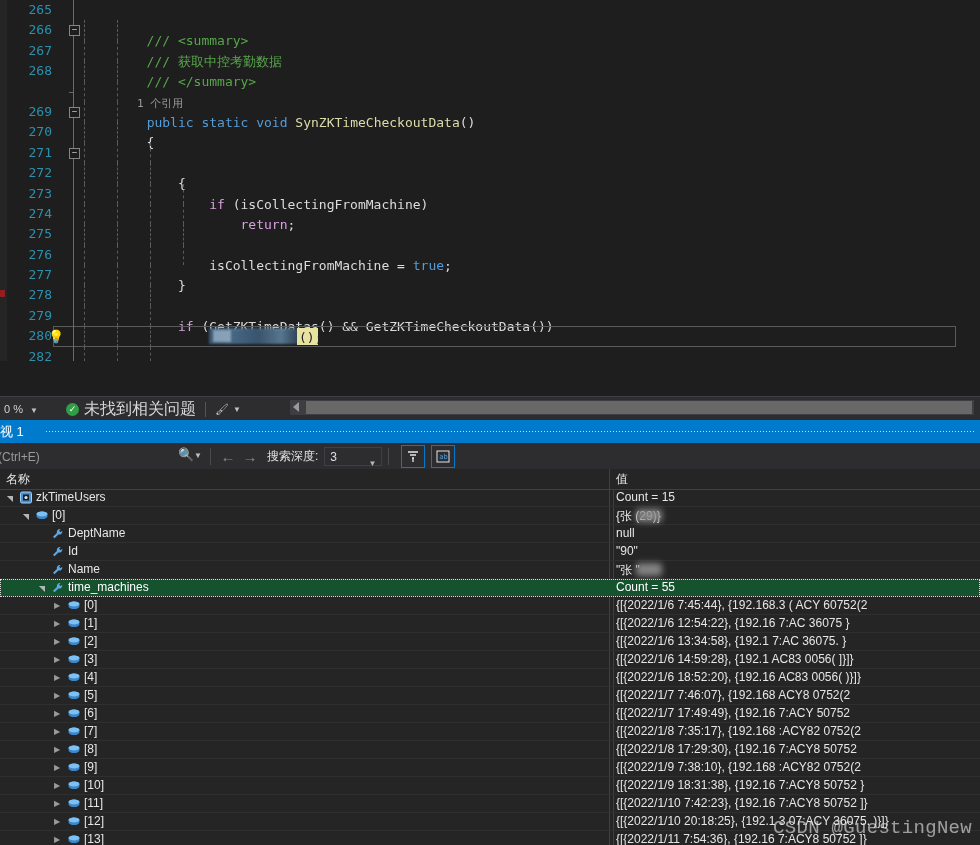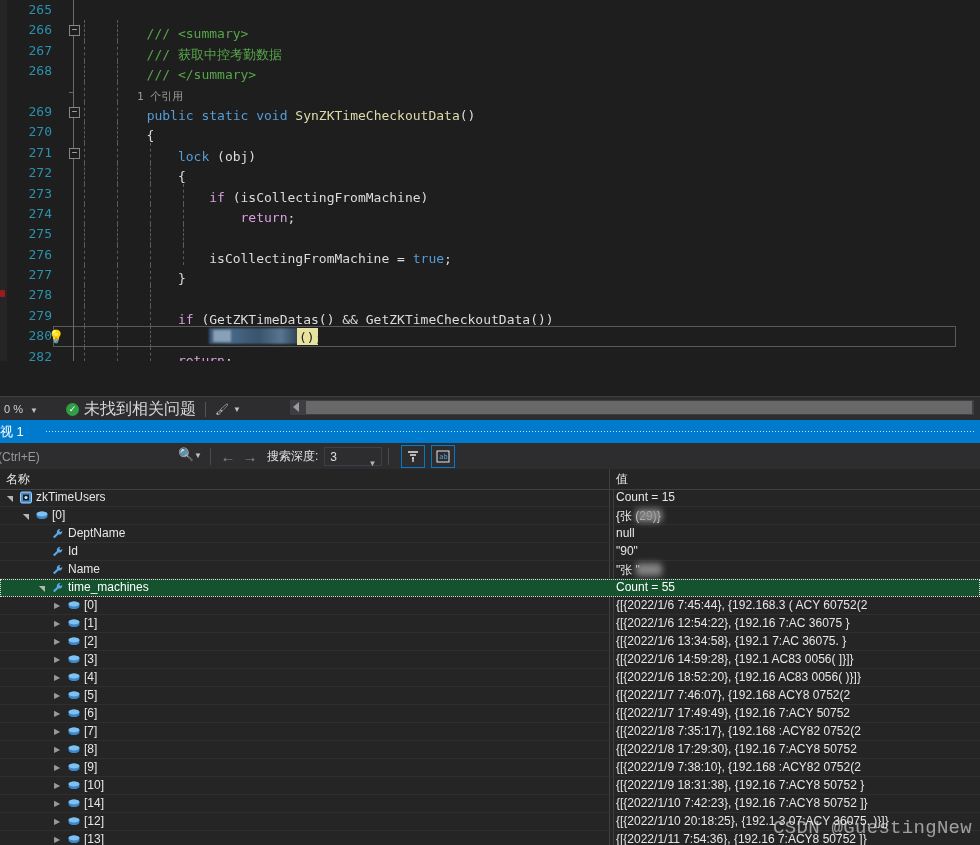--- a/index.html
+++ b/index.html
@@ -17,21 +17,21 @@
   .ed-breakcol{position:absolute;left:0;top:0;width:7px;height:396px;background:#252526;}
   .ed-breakmark{position:absolute;left:0;width:5px;height:7px;background:#9b1c1c;border-radius:1px;}
   .ed-code{position:absolute;left:0;top:0;width:980px;height:396px;
     font-family:"DejaVu Sans Mono","Liberation Mono",monospace;font-size:13px;line-height:20.4px;}
   .row{position:relative;height:20.4px;white-space:pre;}
   .lnum{position:absolute;left:7px;width:45px;text-align:right;color:#2b91af;}
   .fold{position:absolute;left:69px;top:5px;width:9px;height:9px;border:1px solid #858585;color:#c8c8c8;
         font-size:9px;line-height:7px;text-align:center;background:#1e1e1e;font-family:"DejaVu Sans Mono",monospace;}
   .foldline{position:absolute;left:73px;top:0;width:1px;height:20.4px;background:#6a6a6a;}
   .foldtick{position:absolute;left:69px;top:10px;width:5px;height:1px;background:#6a6a6a;}
-  .txt{position:absolute;left:84px;top:4px;}
+  .txt{position:absolute;left:84px;top:11px;}
   .guide{position:absolute;top:0;width:0;height:20.4px;border-left:1px dashed #5a5a5a;}
   .g1{left:84px;} .g2{left:117px;} .g3{left:150px;} .g4{left:183px;}
 
   .c-com{color:#57a64a;}
   .c-kw{color:#569cd6;}
   .c-kw2{color:#d8a0df;}
   .c-meth{color:#dcdcaa;}
   .c-txt{color:#dcdcdc;}
   .c-ref{color:#9a9a9a;font-size:11px;}
 
@@ -113,21 +113,21 @@
       <div class="ed-breakmark" style="top:290px;"></div>
     </div>
     <div class="ed-code" id="code-lines">
         <div class="row"><span class="lnum">265</span><span class="foldline"></span><span class="txt"></span></div>
         <div class="row"><span class="lnum">266</span><span class="foldline"></span><span class="fold">−</span><span class="guide g1"></span><span class="guide g2"></span><span class="txt"><span class="c-com">        /// &lt;summary&gt;</span></span></div>
         <div class="row"><span class="lnum">267</span><span class="foldline"></span><span class="guide g1"></span><span class="guide g2"></span><span class="txt"><span class="c-com">        /// 获取中控考勤数据</span></span></div>
         <div class="row"><span class="lnum">268</span><span class="foldline"></span><span class="guide g1"></span><span class="guide g2"></span><span class="txt"><span class="c-com">        /// &lt;/summary&gt;</span></span></div>
         <div class="row"><span class="lnum"></span><span class="foldline"></span><span class="foldtick"></span><span class="guide g1"></span><span class="guide g2"></span><span class="txt"><span class="c-ref">        1 个引用</span></span></div>
         <div class="row"><span class="lnum">269</span><span class="foldline"></span><span class="fold">−</span><span class="guide g1"></span><span class="guide g2"></span><span class="txt"><span class="c-txt">        </span><span class="c-kw">public</span><span class="c-txt"> </span><span class="c-kw">static</span><span class="c-txt"> </span><span class="c-kw">void</span><span class="c-txt"> </span><span class="c-meth">SynZKTimeCheckoutData</span><span class="c-txt">()</span></span></div>
         <div class="row"><span class="lnum">270</span><span class="foldline"></span><span class="guide g1"></span><span class="guide g2"></span><span class="txt"><span class="c-txt">        {</span></span></div>
-        <div class="row"><span class="lnum">271</span><span class="foldline"></span><span class="fold">−</span><span class="guide g1"></span><span class="guide g2"></span><span class="guide g3"></span><span class="txt"><span class="c-txt">            </span><span class="c-kw">lock</span><span class="c-txt"> (obj)</span></span></div>
+        <div class="row"><span class="lnum">271</span><span class="foldline"></span><span class="fold">−</span><span class="guide g1"></span><span class="guide g2"></span><span class="guide g3"></span></div>
         <div class="row"><span class="lnum">272</span><span class="foldline"></span><span class="guide g1"></span><span class="guide g2"></span><span class="guide g3"></span><span class="txt"><span class="c-txt">            {</span></span></div>
         <div class="row"><span class="lnum">273</span><span class="foldline"></span><span class="guide g1"></span><span class="guide g2"></span><span class="guide g3"></span><span class="guide g4"></span><span class="txt"><span class="c-txt">                </span><span class="c-kw2">if</span><span class="c-txt"> (isCollectingFromMachine)</span></span></div>
         <div class="row"><span class="lnum">274</span><span class="foldline"></span><span class="guide g1"></span><span class="guide g2"></span><span class="guide g3"></span><span class="guide g4"></span><span class="txt"><span class="c-txt">                    </span><span class="c-kw2">return</span><span class="c-txt">;</span></span></div>
         <div class="row"><span class="lnum">275</span><span class="foldline"></span><span class="guide g1"></span><span class="guide g2"></span><span class="guide g3"></span><span class="guide g4"></span><span class="txt"></span></div>
         <div class="row"><span class="lnum">276</span><span class="foldline"></span><span class="guide g1"></span><span class="guide g2"></span><span class="guide g3"></span><span class="guide g4"></span><span class="txt"><span class="c-txt">                isCollectingFromMachine = </span><span class="c-kw">true</span><span class="c-txt">;</span></span></div>
         <div class="row"><span class="lnum">277</span><span class="foldline"></span><span class="guide g1"></span><span class="guide g2"></span><span class="guide g3"></span><span class="txt"><span class="c-txt">            }</span></span></div>
         <div class="row"><span class="lnum">278</span><span class="foldline"></span><span class="guide g1"></span><span class="guide g2"></span><span class="guide g3"></span><span class="txt"></span></div>
         <div class="row"><span class="lnum">279</span><span class="foldline"></span><span class="guide g1"></span><span class="guide g2"></span><span class="guide g3"></span><span class="txt"><span class="c-txt">            </span><span class="c-kw2">if</span><span class="c-txt"> (GetZKTimeDatas() </span><span class="c-txt">&amp;&amp;</span><span class="c-txt"> GetZKTimeCheckoutData())</span></span></div>
         <div class="row"><div class="curline"></div><span class="lnum">280</span><span class="bulb">💡</span><span class="foldline"></span><span class="guide g1"></span><span class="guide g2"></span><span class="guide g3"></span><span class="txt"></span><div class="selblur"></div><div class="selblur2"></div><div class="yellowhl"><span>();</span></div></div>
         <div class="row"><span class="lnum">282</span><span class="foldline"></span><span class="guide g1"></span><span class="guide g2"></span><span class="guide g3"></span><span class="txt"><span class="c-txt">            </span><span class="c-kw2">return</span><span class="c-txt">;</span></span></div>
@@ -356,21 +356,21 @@
           <span class="nm" style="left: 84px;">[10]</span>
           <span class="vl">{[{2022/1/9 18:31:38}, {192.16        7:ACY8     50752                 }</span>
         </div>
         <div class="wrow">
           <span class="tri" style="left: 54px;">▶</span>
           <span class="ic" style="left: 67px;"><svg width="14" height="13" viewBox="0 0 14 13">
               <ellipse cx="7" cy="5" rx="5.4" ry="2.6" fill="#6fb8ef"></ellipse>
               <path d="M1.6 5v2.4c0 1.45 2.42 2.6 5.4 2.6s5.4-1.15 5.4-2.6V5" fill="#3c86c9"></path>
               <ellipse cx="7" cy="5" rx="5.4" ry="2.6" fill="#7cc1f2"></ellipse>
             </svg></span>
-          <span class="nm" style="left: 84px;">[14]</span>
+          <span class="nm" style="left: 84px;">[11]</span>
           <span class="vl">{[{2022/1/10 7:42:23}, {192.16        7:ACY8     50752                 ]}</span>
         </div>
         <div class="wrow">
           <span class="tri" style="left: 54px;">▶</span>
           <span class="ic" style="left: 67px;"><svg width="14" height="13" viewBox="0 0 14 13">
               <ellipse cx="7" cy="5" rx="5.4" ry="2.6" fill="#6fb8ef"></ellipse>
               <path d="M1.6 5v2.4c0 1.45 2.42 2.6 5.4 2.6s5.4-1.15 5.4-2.6V5" fill="#3c86c9"></path>
               <ellipse cx="7" cy="5" rx="5.4" ry="2.6" fill="#7cc1f2"></ellipse>
             </svg></span>
           <span class="nm" style="left: 84px;">[12]</span>

